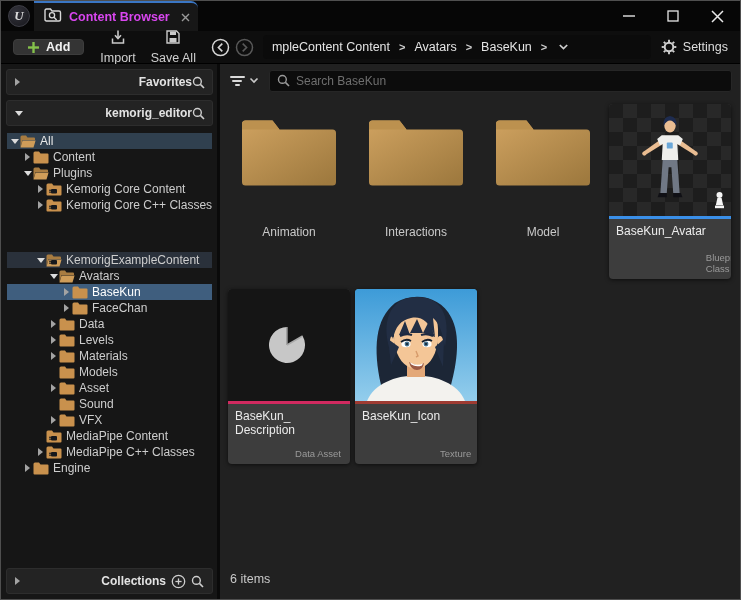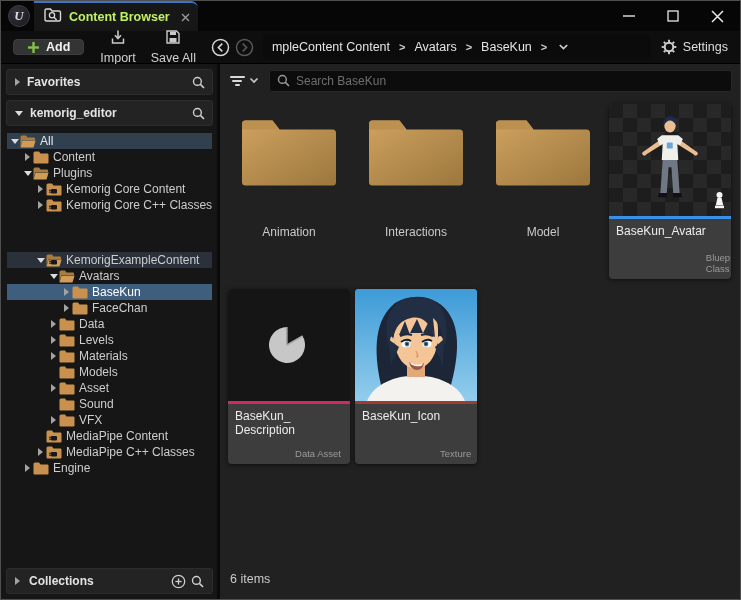--- a/index.html
+++ b/index.html
@@ -4,41 +4,41 @@
 <style>
   * { margin:0; padding:0; box-sizing:border-box; }
   html,body { background:#2b2b2b; }
   body { font-family:"Liberation Sans", sans-serif; }
   .window { width:741px; height:600px; background:#161616; border:1px solid #4f4f4f; display:flex; flex-direction:column; overflow:hidden; }
 
   
   .titlebar { height:30px; background:#060606; display:flex; align-items:stretch; flex:none; }
   .ue-logo { width:22px; height:22px; margin:4px 4px 0 7px; border-radius:50%; background:radial-gradient(circle at 35% 30%, #33333b, #17171c); border:1px solid #3e3e46; color:#dcdcdc; font-family:"Liberation Serif", serif; font-weight:bold; font-style:italic; font-size:13px; display:flex; align-items:center; justify-content:center; flex:none; }
   .tab { width:164px; background:#171717; border-top:2px solid #3a76c4; border-radius:0 7px 0 0; display:flex; align-items:center; padding:0 8px 0 10px; gap:7px; }
-  .tab-label { color:#bef264; font-size:12.5px; font-weight:bold; white-space:nowrap; flex:1; }
+  .tab-label { color:#d946ef; font-size:12.5px; font-weight:bold; white-space:nowrap; flex:1; }
   .tab-close { color:#9a9a9a; display:flex; align-items:center; }
   .win-controls { margin-left:auto; display:flex; align-items:center; gap:30px; padding-right:16px; }
   .win-btn { display:flex; align-items:center; justify-content:center; width:14px; height:14px; }
 
   
   .toolbar { height:33px; background:#0e0e0e; border-bottom:1px solid #000; display:flex; align-items:center; padding:0 10px 0 12px; flex:none; }
   .add-btn { height:16px; background:#343434; border:1px solid #3d3d3d; border-radius:4px; display:flex; align-items:center; gap:6px; padding:0 13px; margin-right:16px; }
   .add-btn span { color:#f2f2f2; font-size:12.5px; font-weight:bold; }
   .tool-item { display:flex; align-items:center; gap:6px; color:#cfcfcf; font-size:12.5px; margin-right:15px;flex-direction:column; }
   .nav-btn { margin-right:5px; display:flex; align-items:center; }
   .crumb-pill { flex:1; height:24px; background:#0b0b0b; border-radius:4px; margin:0 10px 0 4px; display:flex; align-items:center; padding:0 9px; overflow:hidden; white-space:nowrap; }
   .crumb-seg { color:#e4e4e4; font-size:12.5px; }
   .crumb-seg.first { overflow:hidden; max-width:122px; direction:rtl; }
   .crumb-sep { color:#d0d0d0; font-size:11px; font-weight:bold; margin:0 9px; }
   .crumb-chev { display:flex; align-items:center; margin-left:2px; }
   .settings { display:flex; align-items:center; gap:6px; color:#dedede; font-size:12.5px; margin-right:2px; }
 
   
   .main-row { flex:1; display:flex; min-height:0; }
-  .sidebar { width:216px; flex:none; background:#161616; display:flex; flex-direction:column; padding:5px 4px 5px 5px; }
+  .sidebar { width:216px; flex:none; background:#161616; display:flex; flex-direction:column; padding:5px 4px 5px 5px;text-align:right; }
   .side-header { height:26px; flex:none; background:#232323; border:1px solid #2d2d2d; border-radius:3px; display:flex; align-items:center; padding:0 7px 0 8px; margin-bottom:5px; }
   .side-header .hdr-label { color:#e3e3e3; font-size:12px; font-weight:bold; margin-left:7px; flex:1; }
   .tree { flex:1; overflow:hidden; margin-top:1px; padding:1px 1px 0 1px; }
   .tree-row { height:16px; display:flex; align-items:center; font-size:12px; color:#cdcdcd; white-space:nowrap; overflow:hidden; }
   .tree-row.hl-highlight { background:#30404f; color:#e8e8e8; }
   .tree-row.hl-soft { background:#2a313b; }
   .tree-row.hl-selected { background:#3f5e7e; color:#fff; }
   .tree-arrow { width:11px; flex:none; display:flex; justify-content:center; }
   .tree-ficon { width:16px; flex:none; margin-right:4px; display:flex; align-items:center; }
   .tri-r { width:0; height:0; border-left:5px solid #a3a3a3; border-top:4px solid transparent; border-bottom:4px solid transparent; }

